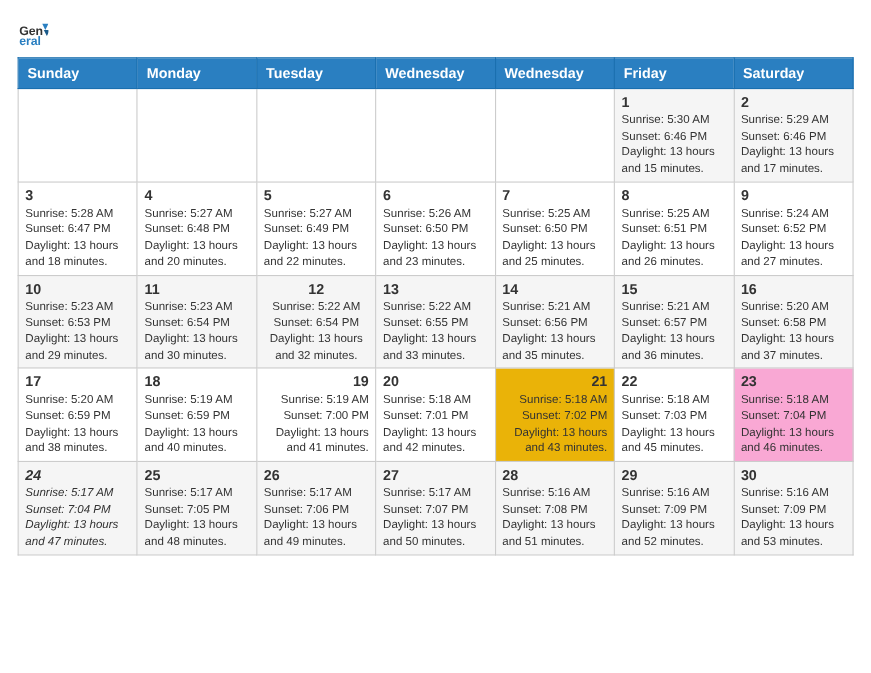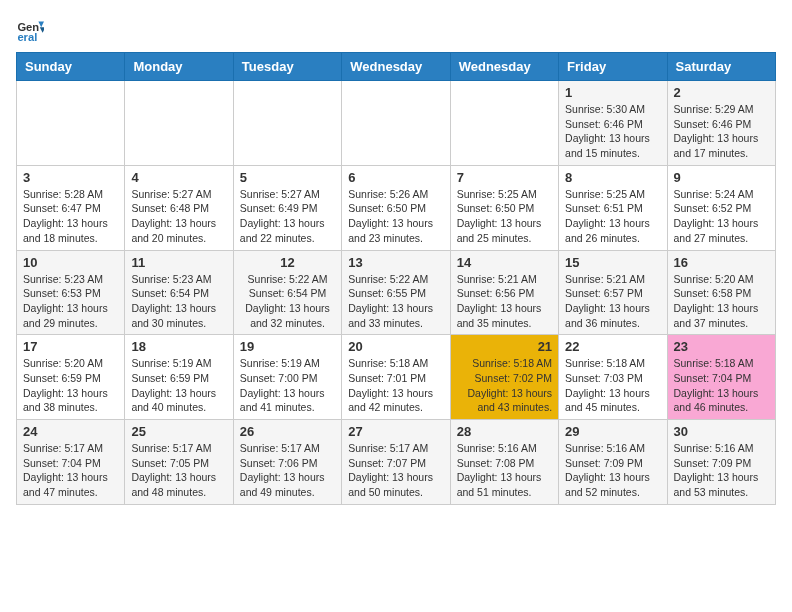--- a/index.html
+++ b/index.html
@@ -195,21 +195,21 @@
       </tr>
       <tr>
         <td style="background: rgb(255, 255, 255); margin-left: 28px;">
           <span class="day-number">17</span>
           <div class="day-info">Sunrise: 5:20 AM<br>Sunset: 6:59 PM<br>Daylight: 13 hours and 38 minutes.</div>
         </td>
         <td style="background: rgb(255, 255, 255);">
           <span class="day-number">18</span>
           <div class="day-info">Sunrise: 5:19 AM<br>Sunset: 6:59 PM<br>Daylight: 13 hours and 40 minutes.</div>
         </td>
-        <td style="background: rgb(255, 255, 255);">
+        <td style="background: rgb(255, 255, 255); text-align: right;">
           <span class="day-number">19</span>
           <div class="day-info">Sunrise: 5:19 AM<br>Sunset: 7:00 PM<br>Daylight: 13 hours and 41 minutes.</div>
         </td>
         <td style="background: rgb(255, 255, 255);">
           <span class="day-number">20</span>
           <div class="day-info">Sunrise: 5:18 AM<br>Sunset: 7:01 PM<br>Daylight: 13 hours and 42 minutes.</div>
         </td>
         <td style="background: #eab308; text-align: right;">
           <span class="day-number">21</span>
           <div class="day-info">Sunrise: 5:18 AM<br>Sunset: 7:02 PM<br>Daylight: 13 hours and 43 minutes.</div>
@@ -217,21 +217,21 @@
         <td style="background: rgb(255, 255, 255);">
           <span class="day-number">22</span>
           <div class="day-info">Sunrise: 5:18 AM<br>Sunset: 7:03 PM<br>Daylight: 13 hours and 45 minutes.</div>
         </td>
         <td style="background: #f9a8d4;">
           <span class="day-number">23</span>
           <div class="day-info">Sunrise: 5:18 AM<br>Sunset: 7:04 PM<br>Daylight: 13 hours and 46 minutes.</div>
         </td>
       </tr>
       <tr>
-        <td style="background: rgb(245, 245, 245);">
+        <td style="background: rgb(245, 245, 245); font-style: italic;">
           <span class="day-number">24</span>
           <div class="day-info">Sunrise: 5:17 AM<br>Sunset: 7:04 PM<br>Daylight: 13 hours and 47 minutes.</div>
         </td>
         <td style="background: rgb(245, 245, 245);">
           <span class="day-number">25</span>
           <div class="day-info">Sunrise: 5:17 AM<br>Sunset: 7:05 PM<br>Daylight: 13 hours and 48 minutes.</div>
         </td>
         <td style="background: rgb(245, 245, 245);">
           <span class="day-number">26</span>
           <div class="day-info">Sunrise: 5:17 AM<br>Sunset: 7:06 PM<br>Daylight: 13 hours and 49 minutes.</div>

